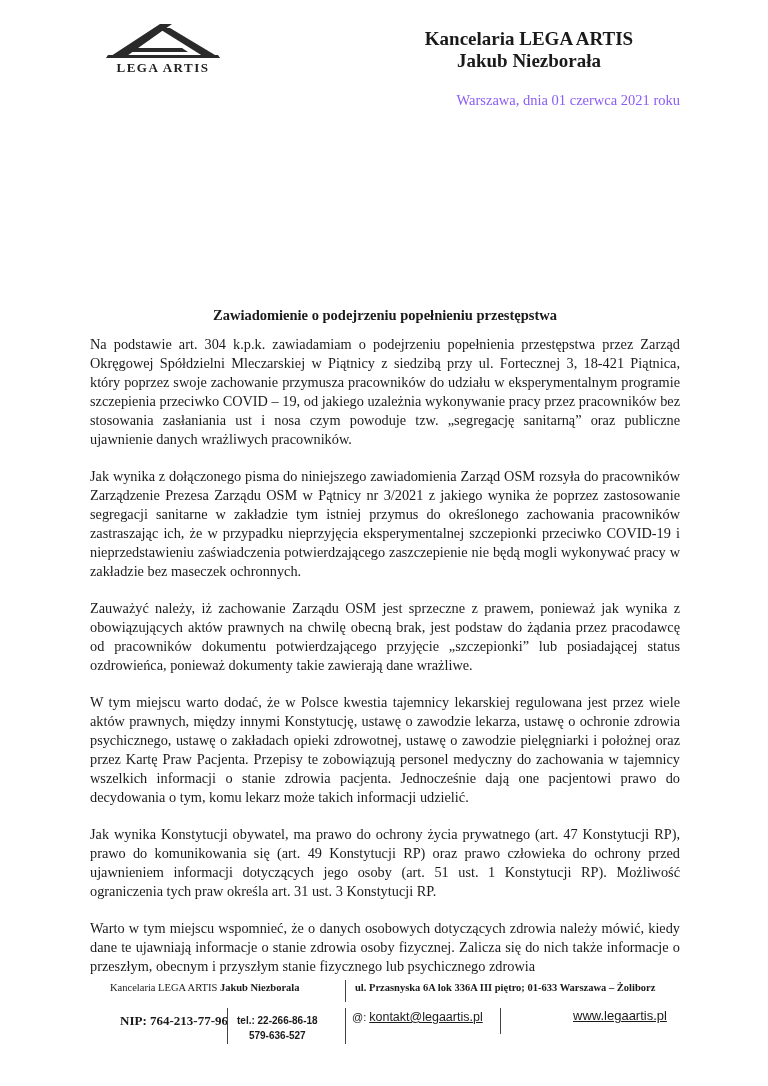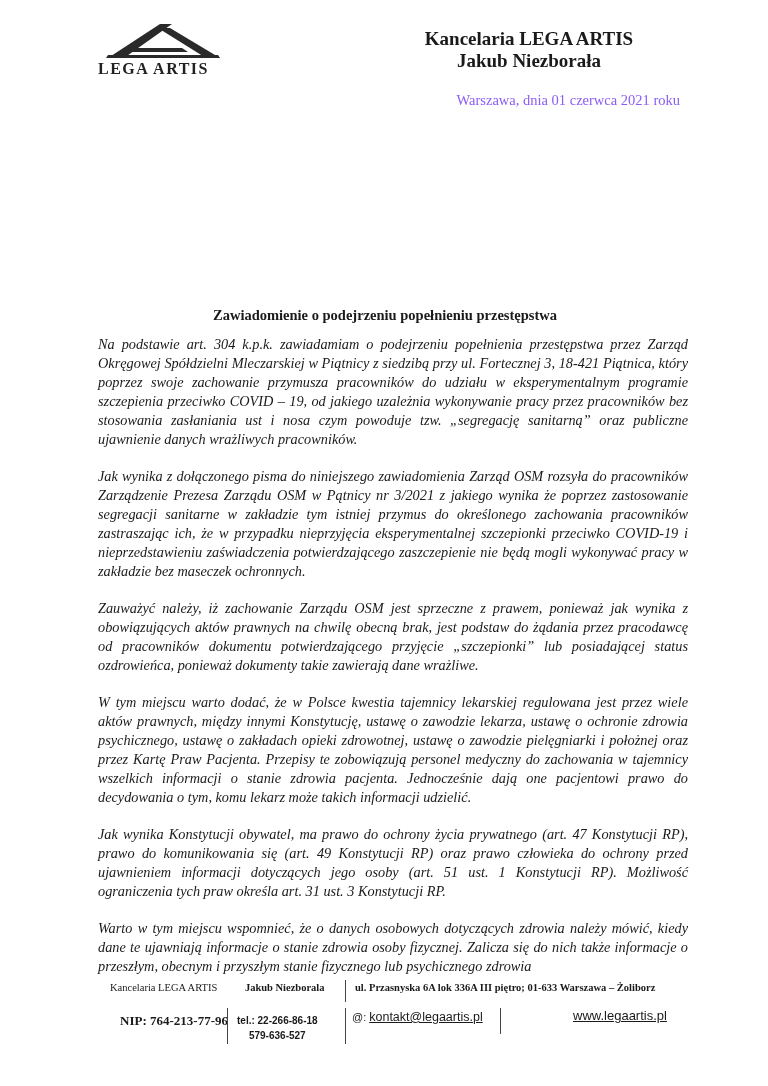--- a/index.html
+++ b/index.html
@@ -1,35 +1,35 @@
 <!DOCTYPE html>
 <html><head>
   <meta charset="utf-8">
   <style>
     html, body { margin: 0; padding: 0; background: #ffffff; }
     body { width: 768px; height: 1086px; position: relative; overflow: hidden; color: #1a1a1a; font-family: "Liberation Serif", serif; }
     .page { position: absolute; left: 0; top: 0; width: 768px; height: 1086px; background: #fff; }
 
     .logo { position: absolute; left: 98px; top: 22px; width: 130px; height: 56px; }
     .logo svg { display: block; }
-    .logo-text { position: absolute; left: 0; top: 38px; width: 130px; font-family: "Liberation Serif", serif; font-weight: bold; font-size: 16px; letter-spacing: 1.5px; color: #222; }
+    .logo-text { position: absolute; left: 0; top: 38px; width: 130px; text-align: center; font-family: "Liberation Serif", serif; font-weight: bold; font-size: 13px; letter-spacing: 1.5px; color: #222; }
 
     .firm { position: absolute; left: 414px; top: 28px; width: 230px; text-align: center; font-weight: bold; font-size: 19px; line-height: 22px; color: #1a1a1a; }
     .date { position: absolute; left: 440px; top: 92px; width: 240px; text-align: right; font-size: 14.5px; color: #8b5cf6; }
 
     .recipient { position: absolute; right: 90px; top: 176px; text-align: right; font-weight: bold; font-size: 14.5px; line-height: 19px; }
 
     .title { position: absolute; left: 90px; top: 307px; width: 590px; text-align: center; font-weight: bold; font-size: 14.5px; }
 
-    .body { position: absolute; left: 98px; top: 335px; width: 590px; font-size: 14.3px; line-height: 19px; text-align: justify; font-style: italic; }
+    .body { position: absolute; left: 90px; top: 335px; width: 590px; font-size: 14.3px; line-height: 19px; text-align: justify; }
     .body p { margin: 0 0 18px 0; }
 
     .footer { position: absolute; left: 90px; top: 978px; width: 600px; height: 70px; font-size: 11px; }
     .f-name { position: absolute; left: 20px; top: 4px; font-size: 10.5px; }
-    .f-name b { font-weight: bold; margin-left: 25px; }
+    .f-name b { font-weight: bold; }
     .f-addr { position: absolute; left: 265px; top: 4px; font-weight: bold; font-size: 10.5px; white-space: nowrap; }
     .f-nip { position: absolute; left: 30px; top: 35px; font-weight: bold; font-size: 13px; }
     .f-tel { position: absolute; left: 147px; top: 35px; font-family: "Liberation Sans", sans-serif; font-weight: bold; font-size: 10px; line-height: 15px; text-align: center; }
     .f-mail { position: absolute; left: 262px; top: 32px; font-family: "Liberation Sans", sans-serif; font-size: 12.5px; }
     .f-mail .lbl { font-size: 11px; margin-right: 3px; }
     .f-mail a, .f-www a { color: #1a1a1a; text-decoration: underline; }
     .f-www { position: absolute; left: 483px; top: 30px; font-family: "Liberation Sans", sans-serif; font-size: 13px; }
     .vline { position: absolute; width: 1px; background: #444; }
   </style>
 </head>

